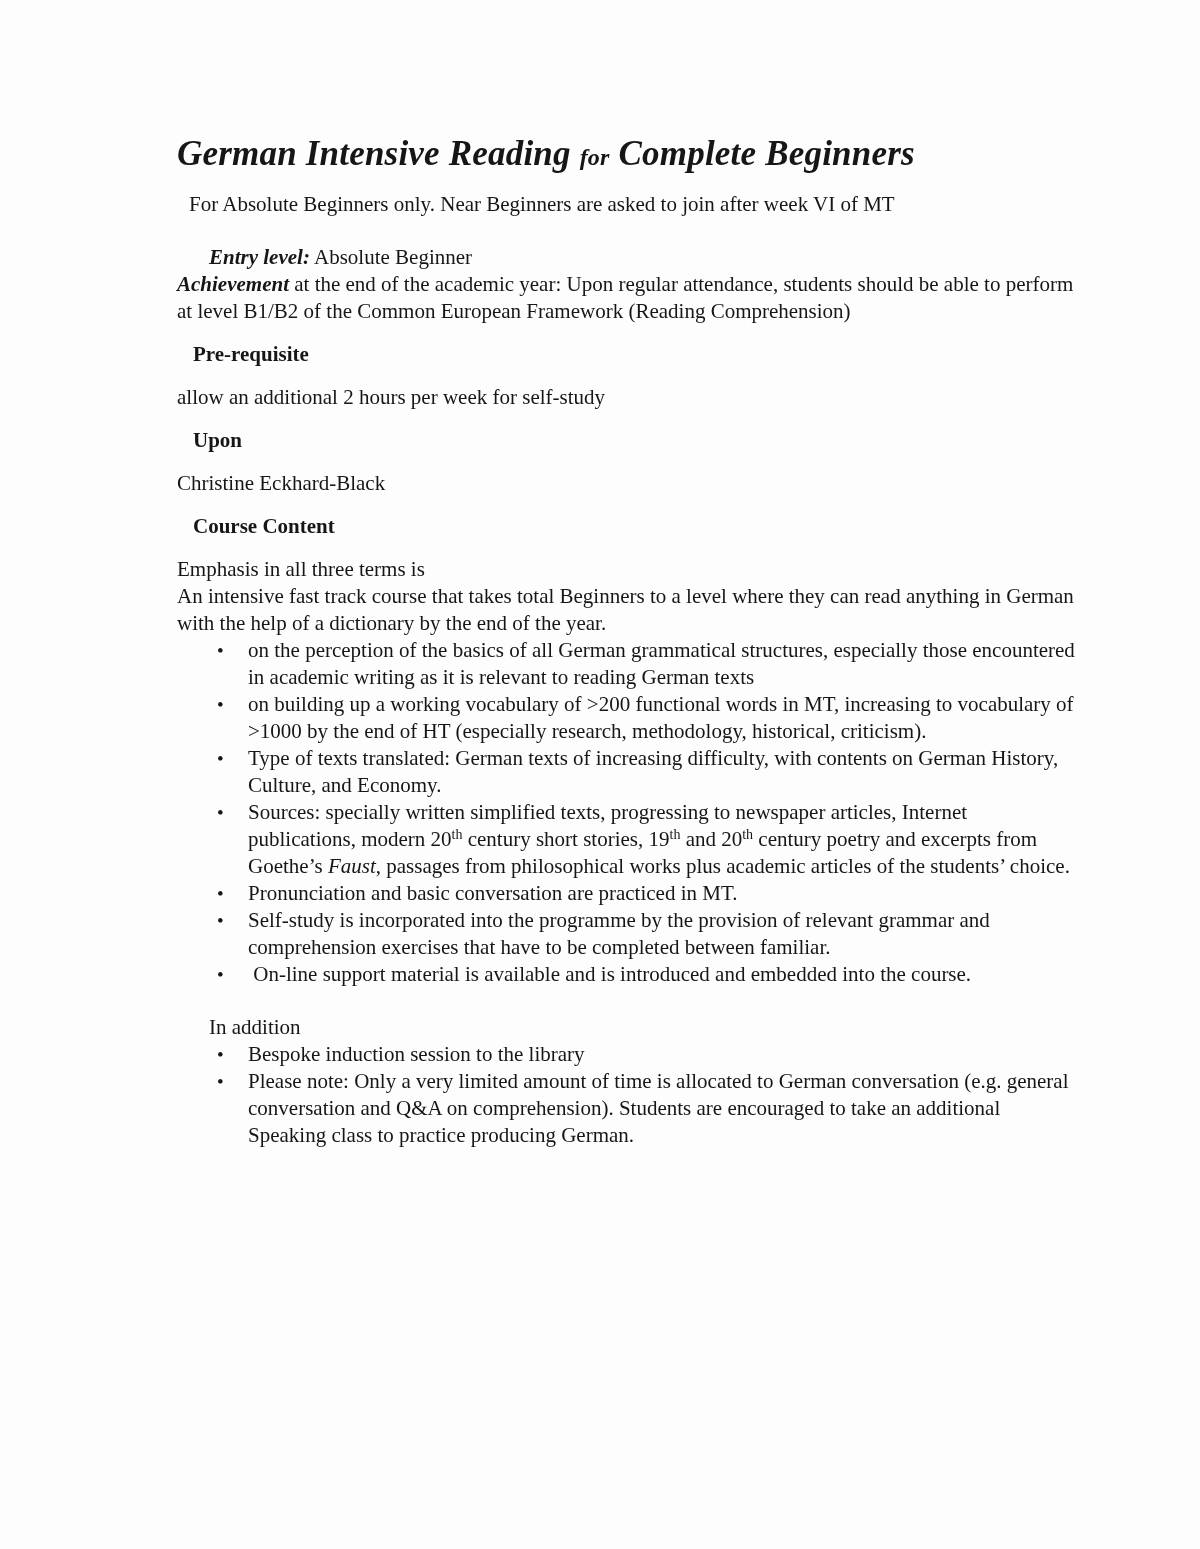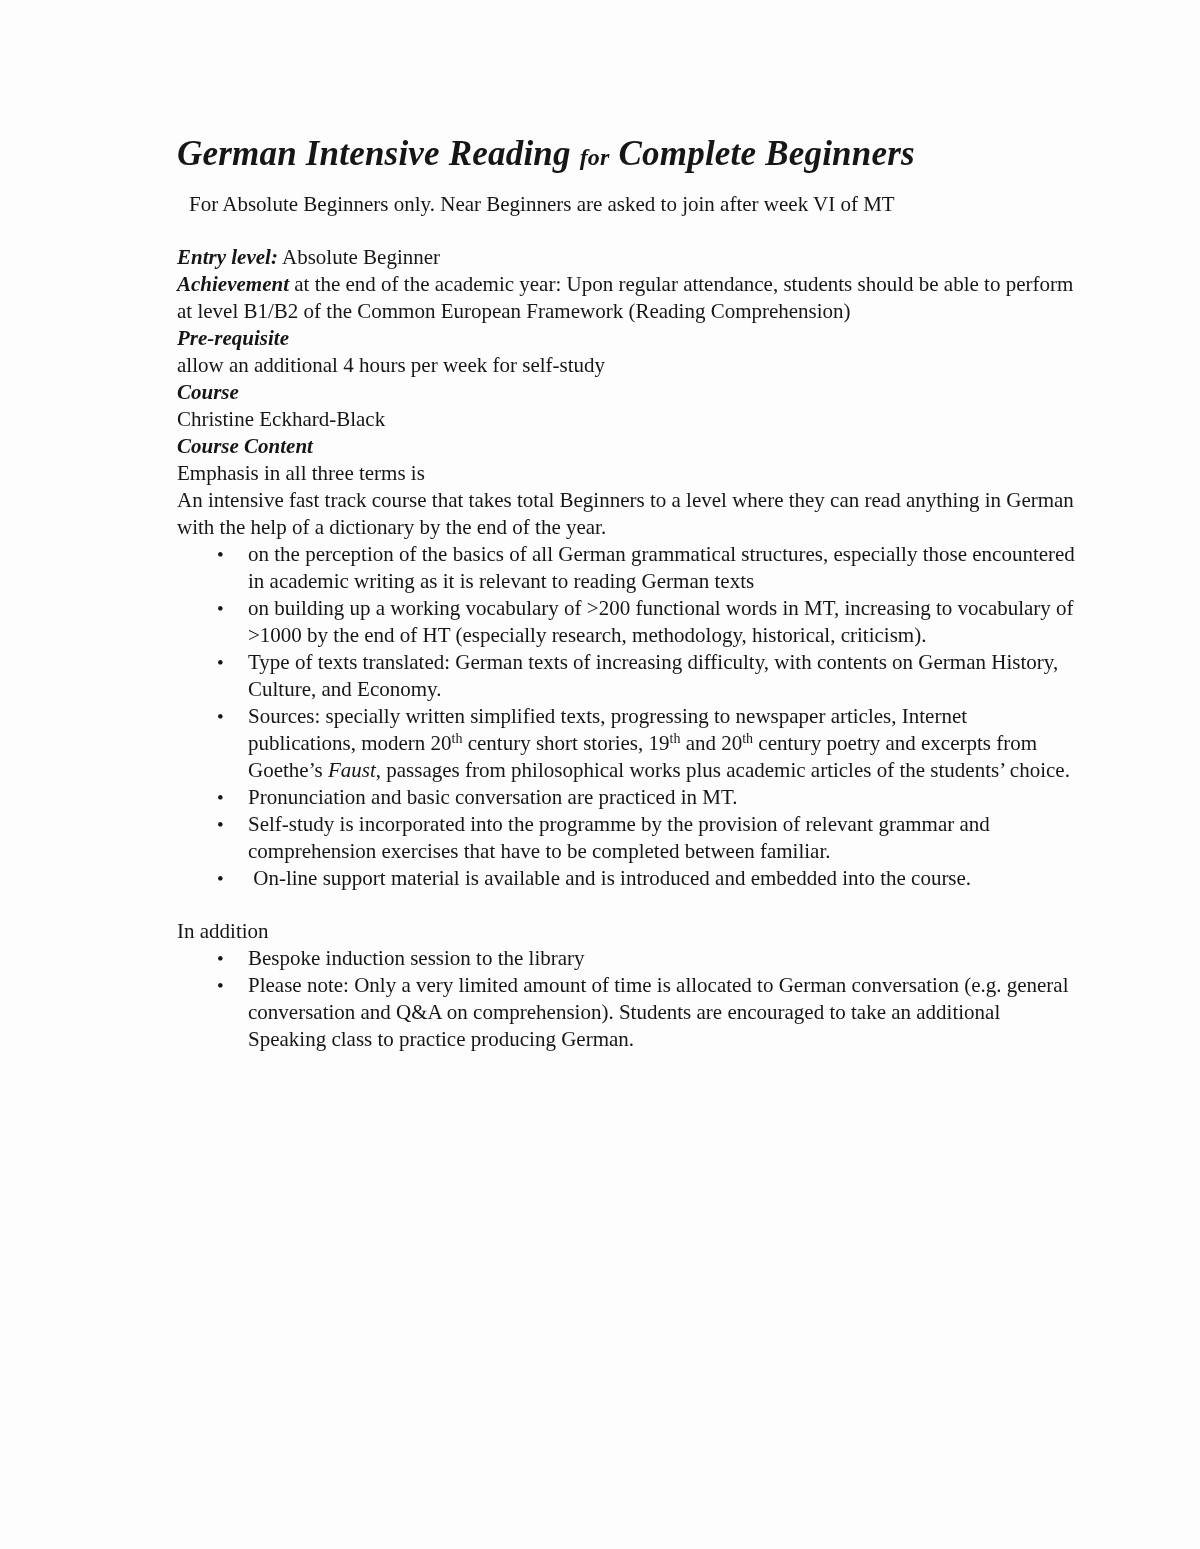--- a/index.html
+++ b/index.html
@@ -34,32 +34,32 @@
   }
   .subtitle {
     margin: 12px;
   }
   .para {
     margin: 0;
     white-space: pre-wrap;
   }
   .section-gap {
     margin-top: 26px;
+    margin-left: 32px;
   }
   .big-gap {
     margin-top: 47px;
   }
   .lead-label {
     font-weight: bold;
     font-style: italic;
   }
   .heading {
     font-weight: bold;
-    font-style: italic;
-    margin: 0;
+    margin: 16px;
   }
   .bullet-list {
     margin: 0;
     padding: 0;
   }
   .bullet-item {
     display: flex;
     align-items: flex-start;
     margin: 0;
   }
@@ -89,23 +89,23 @@
 
   <h1 class="title"><span>German Intensive Reading </span><span class="title-for">for</span><span> Complete Beginners</span></h1>
 
   <p class="subtitle">For Absolute Beginners only. Near Beginners are asked to join after week VI of MT</p>
 
   <p class="para section-gap"><span class="lead-label">Entry level:</span><span> Absolute Beginner</span></p>
 
   <p class="para"><span class="lead-label">Achievement</span><span> at the end of the academic year: Upon regular attendance, students should be able to perform at level B1/B2 of the Common European Framework (Reading Comprehension)</span></p>
 
   <p class="heading big-gap">Pre-requisite</p>
-  <p class="para">allow an additional 4 hours per week for self-study</p>
+  <p class="para">allow an additional 2 hours per week for self-study</p>
 
-  <p class="heading big-gap">Course</p>
+  <p class="heading big-gap">Upon</p>
   <p class="para">Christine Eckhard-Black</p>
 
   <p class="heading big-gap">Course Content</p>
   <p class="para">Emphasis in all three terms is</p>
   <p class="para">An intensive fast track course that takes total Beginners to a level where they can read anything in German with the help of a dictionary by the end of the year.</p>
 
   <div class="bullet-list">
 
     <div class="bullet-item">
       <span class="bullet-marker">•</span>

